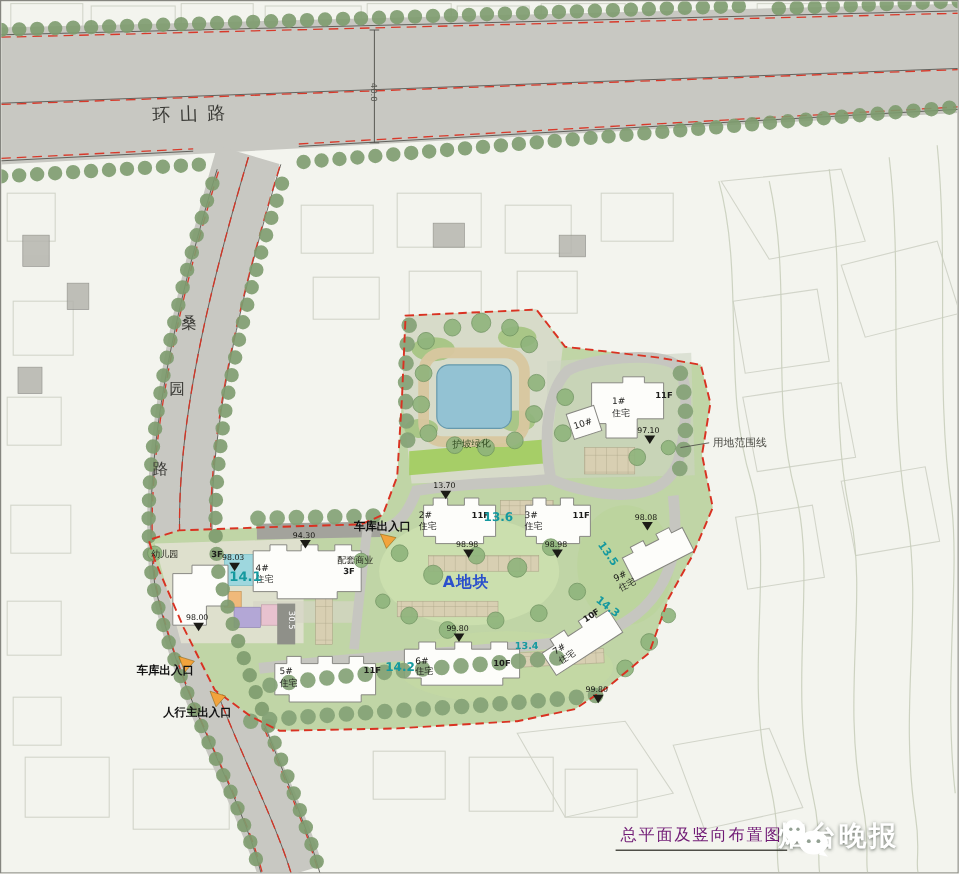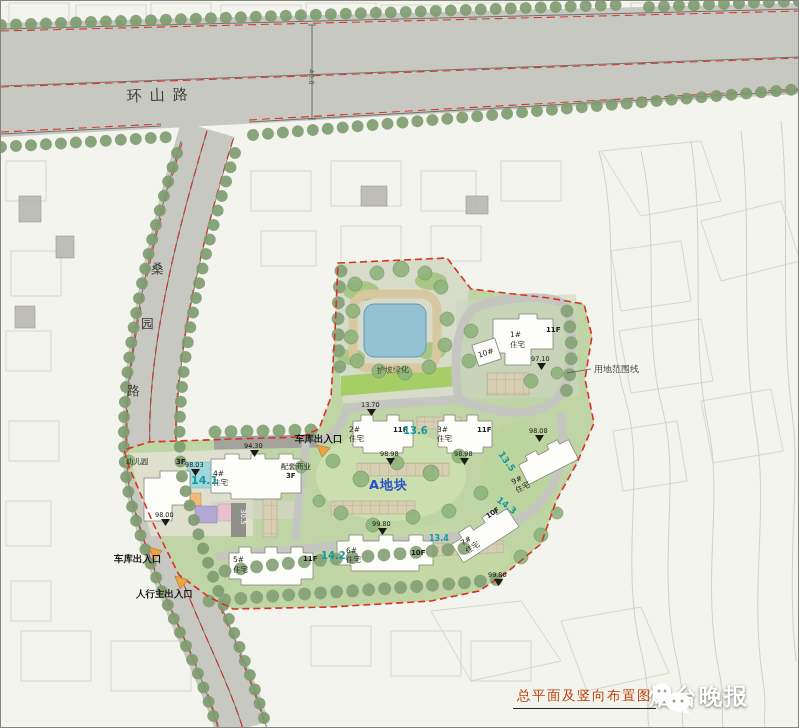--- a/index.html
+++ b/index.html
@@ -23,21 +23,21 @@
   .bld{fill:#fdfdfa;stroke:#85857f;stroke-width:0.8;}
   .trees{fill:none;stroke:#84a276;stroke-width:13;stroke-linecap:round;stroke-dasharray:0 16;opacity:.92;}
   .trees2{fill:none;stroke:#7d9b6e;stroke-width:12;stroke-linecap:round;stroke-dasharray:0 15;opacity:.9;}
   .faint{stroke:#ccCfc3;stroke-width:0.9;fill:none;opacity:.85;}
   .contour{stroke:#c9cfbc;stroke-width:1;fill:none;opacity:.9;}
   .redline{stroke:#d93222;stroke-width:1.6;fill:none;stroke-dasharray:7 4;}
   .redline-thin{stroke:#d93222;stroke-width:1.1;fill:none;stroke-dasharray:8 5;opacity:.95;}
   .roadedge{stroke:#4e4e49;stroke-width:0.7;fill:none;}
   .iroad{stroke:#c6c6c0;fill:none;}
   .tree{fill:#8fb47c;stroke:#6f9260;stroke-width:0.7;opacity:.9;}
-  .caption{position:absolute;left:512px;top:686px;font-size:13.5px;color:#c2410c;
+  .caption{position:absolute;left:512px;top:686px;font-size:13.5px;color:#701a75;
            letter-spacing:1.5px;border-bottom:1.5px solid #26261f;padding:0 4px 3px 4px;}
   .watermark{position:absolute;left:648px;top:680px;display:flex;align-items:center;gap:5px;}
   .watermark span{font-size:23px;font-weight:bold;color:#fff;letter-spacing:2px;
                   text-shadow:0 1px 3px rgba(55,65,55,.75);}
 </style>
 </head>
 <body>
 
 <div class="stage">
 <svg width="799" height="728" viewBox="0 0 799 728">

